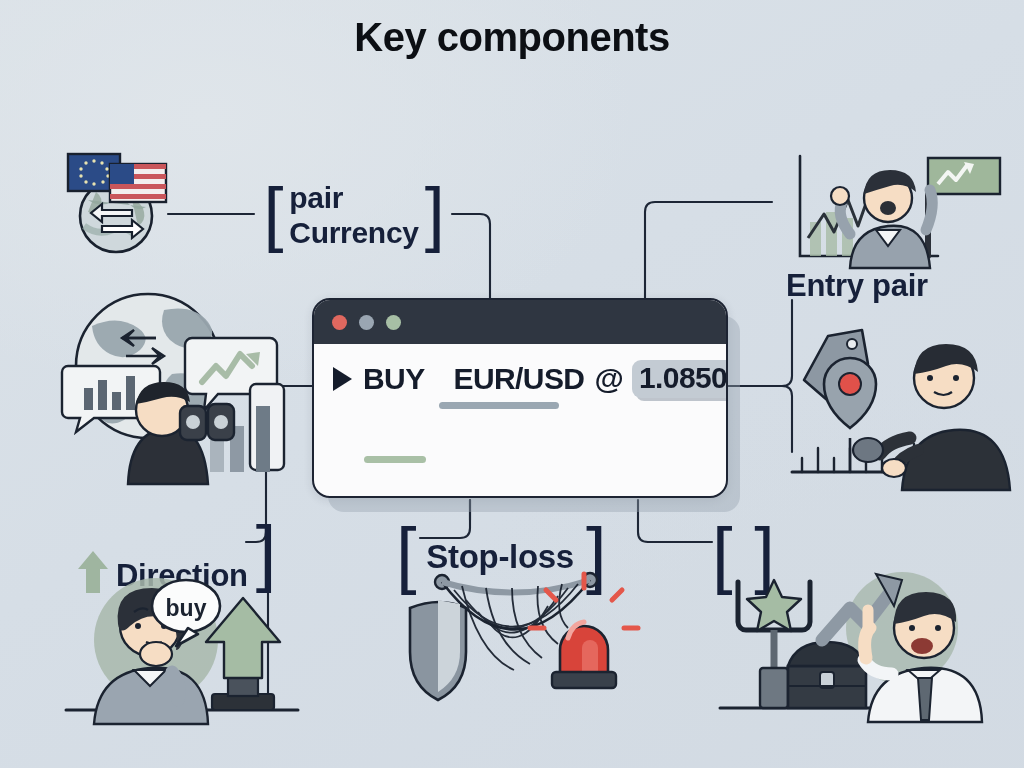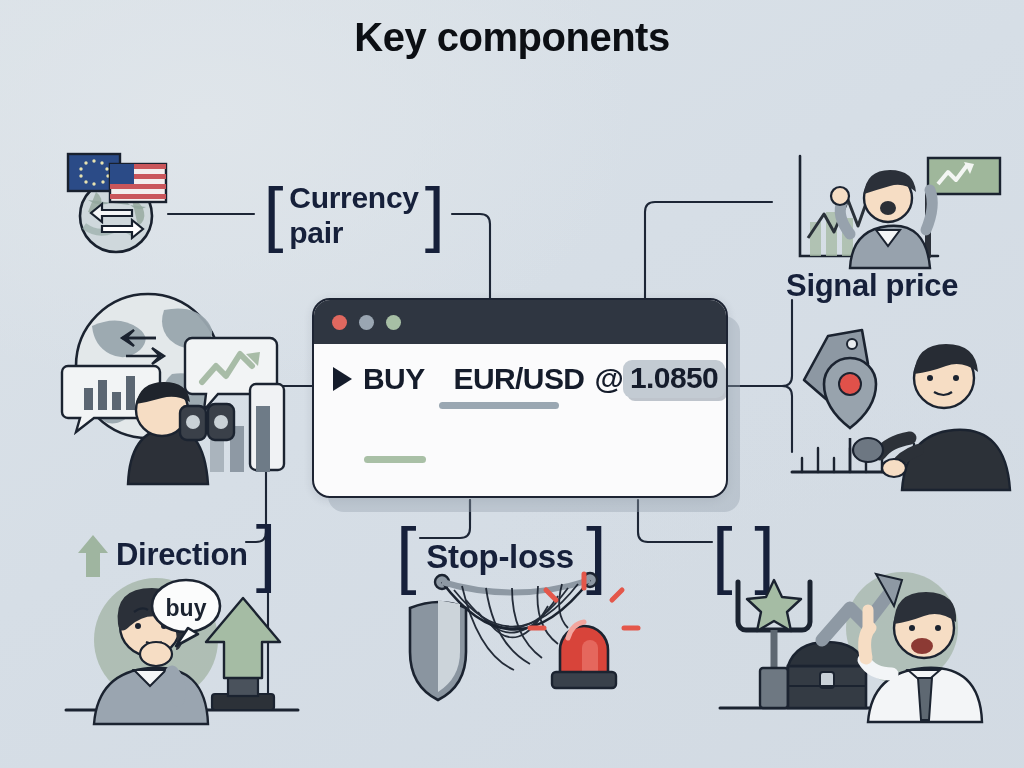--- a/index.html
+++ b/index.html
@@ -144,22 +144,22 @@
       <g stroke="#17202d" stroke-width="2.2" fill="#f3f5f6">
         <path d="M74 62 H44 l0-6 -11 9 11 9 0-6 h30 z"></path>
         <path d="M44 84 H74 l0 6 11-9 -11-9 0 6 h-30 z" fill="#ffffff"></path>
       </g>
     </svg>
   </div>
 
   <div class="abs label" style="left:254px;top:170px;width:200px;height:90px;justify-content:center;">
     <span class="brk" style="font-size:72px;margin-right:6px;margin-top:-4px;">[</span>
     <span class="txt" style="font-size:30px;">
+      <span style="display:block;">pair</span>
       <span style="display:block;">Currency</span>
-      <span style="display:block;">pair</span>
     </span>
     <span class="brk" style="font-size:72px;margin-left:6px;margin-top:-4px;">]</span>
   </div>
 
   <div class="illo" style="left:44px;top:288px;width:248px;height:196px;">
     <svg width="248" height="196" viewBox="0 0 248 196">
       <g>
         <circle cx="104" cy="78" r="72" fill="#e3e8ea" stroke="#1b2330" stroke-width="2.6"></circle>
         <g fill="#9aa7af" opacity=".95">
           <path d="M48 38 q26-12 46 2 q14 10 2 22 q-14 12-30 4 q-16-8-18-28z"></path>
@@ -232,21 +232,21 @@
         <path d="M76 44 q2-24 26-24 q24 0 26 22 q-12-10-26-6 q-14 4-26 8z" fill="#2b3039"></path>
         <ellipse cx="100" cy="58" rx="8" ry="7" fill="#2b2f36"></ellipse>
         <path d="M62 84 q-14-18-8-32" stroke="#97a2ad" stroke-width="11" fill="none" stroke-linecap="round"></path>
         <path d="M138 80 q10-24 4-40" stroke="#97a2ad" stroke-width="11" fill="none" stroke-linecap="round"></path>
         <circle cx="52" cy="46" r="9" fill="#f6ddc4" stroke="#1b2330" stroke-width="2.2"></circle>
       </g>
     </svg>
   </div>
 
   <div class="abs label" style="left:786px;top:268px;">
-    <span class="txt" style="font-size:31px;">Signal price</span>
+    <span class="txt" style="font-size:31px;">Entry pair</span>
   </div>
 
   <div class="illo" style="left:784px;top:326px;width:238px;height:164px;">
     <svg width="238" height="164" viewBox="0 0 238 164">
       <g>
         <path d="M44 10 l34-6 6 34 -34 42 -30-26z" fill="#8d98a3" stroke="#1b2330" stroke-width="2.6" stroke-linejoin="round"></path>
         <circle cx="68" cy="18" r="5" fill="#e8ecef" stroke="#1b2330" stroke-width="2"></circle>
       </g>
       <g>
         <path d="M40 58 a26 26 0 0 1 52 0 q0 24-26 44 q-26-20-26-44z" fill="#98a3ad" stroke="#1b2330" stroke-width="2.6"></path>
@@ -288,29 +288,29 @@
       <span class="dot green"></span>
     </div>
     <div id="card-body">
       <div class="sig-row r1">
         <svg id="play-arrow" width="24" height="28" viewBox="0 0 24 28">
           <path d="M3 2 L22 14 L3 26 Z" fill="#151c2b"></path>
         </svg>
         <span class="sig-text">BUY</span>
         <span class="sig-text" style="margin-left:29px;">EUR/USD</span>
         <span class="sig-text" style="margin-left:10px;">@</span>
-        <span class="sig-text pill" style="">1.0850</span>
+        <span class="sig-text pill" style="margin-left:9px;">1.0850</span>
       </div>
       <span class="ul" id="ul-pair"></span>
       <span class="ul" id="ul-dir"></span>
 
     </div>
   </div>
 
-  <div class="abs label" style="left:76px;top:516px;">
+  <div class="abs label" style="left:76px;top:516px;align-items:flex-end;">
     <svg width="34" height="46" viewBox="0 0 34 46" style="margin-right:6px;">
       <path d="M17 2 L32 20 H24 V44 H10 V20 H2 Z" fill="#9fb5a0"></path>
     </svg>
     <span class="txt" style="font-size:31px;">Direction</span>
     <span class="brk" style="font-size:74px;margin-left:8px;margin-top:-6px;">]</span>
   </div>
 
   <div class="illo" style="left:60px;top:568px;width:246px;height:156px;">
     <svg width="246" height="156" viewBox="0 0 246 156">
       <circle cx="96" cy="72" r="62" fill="#a8b8ac" opacity=".85"></circle>

